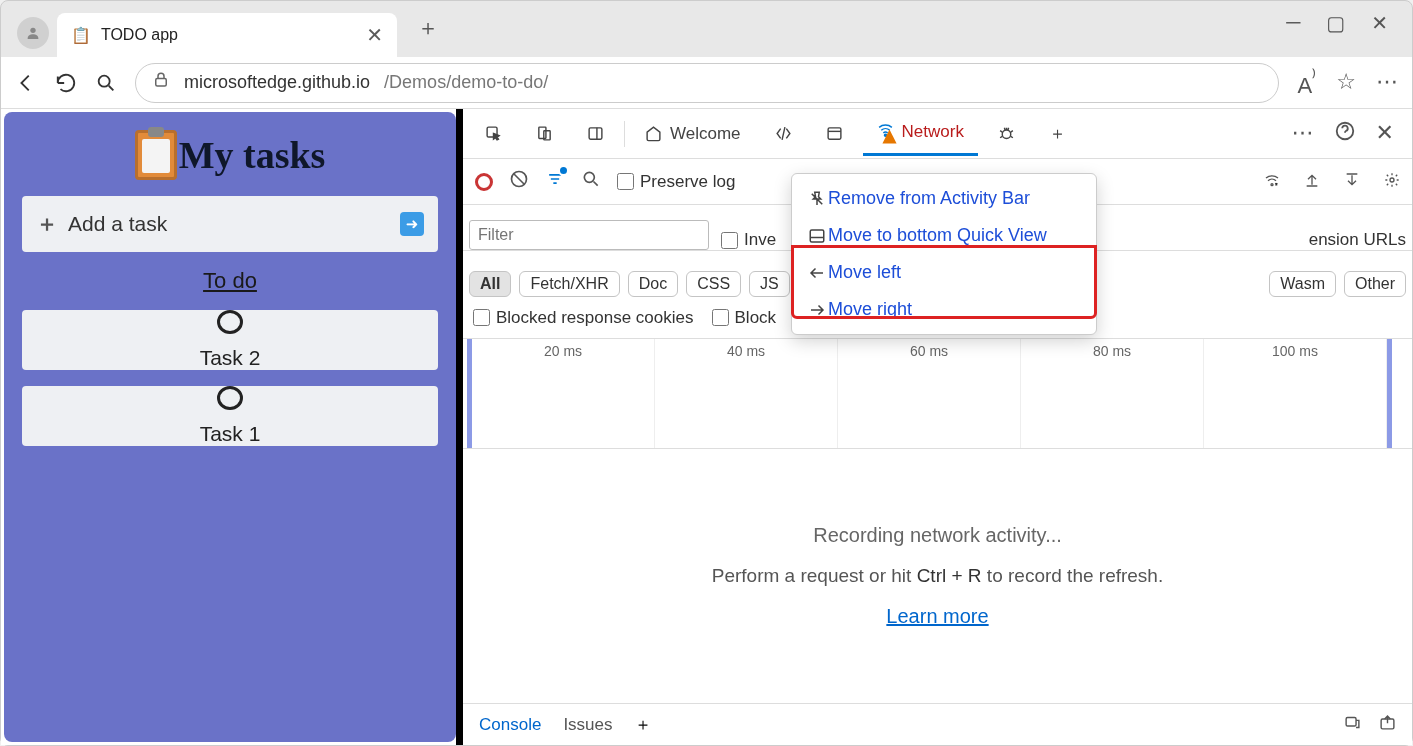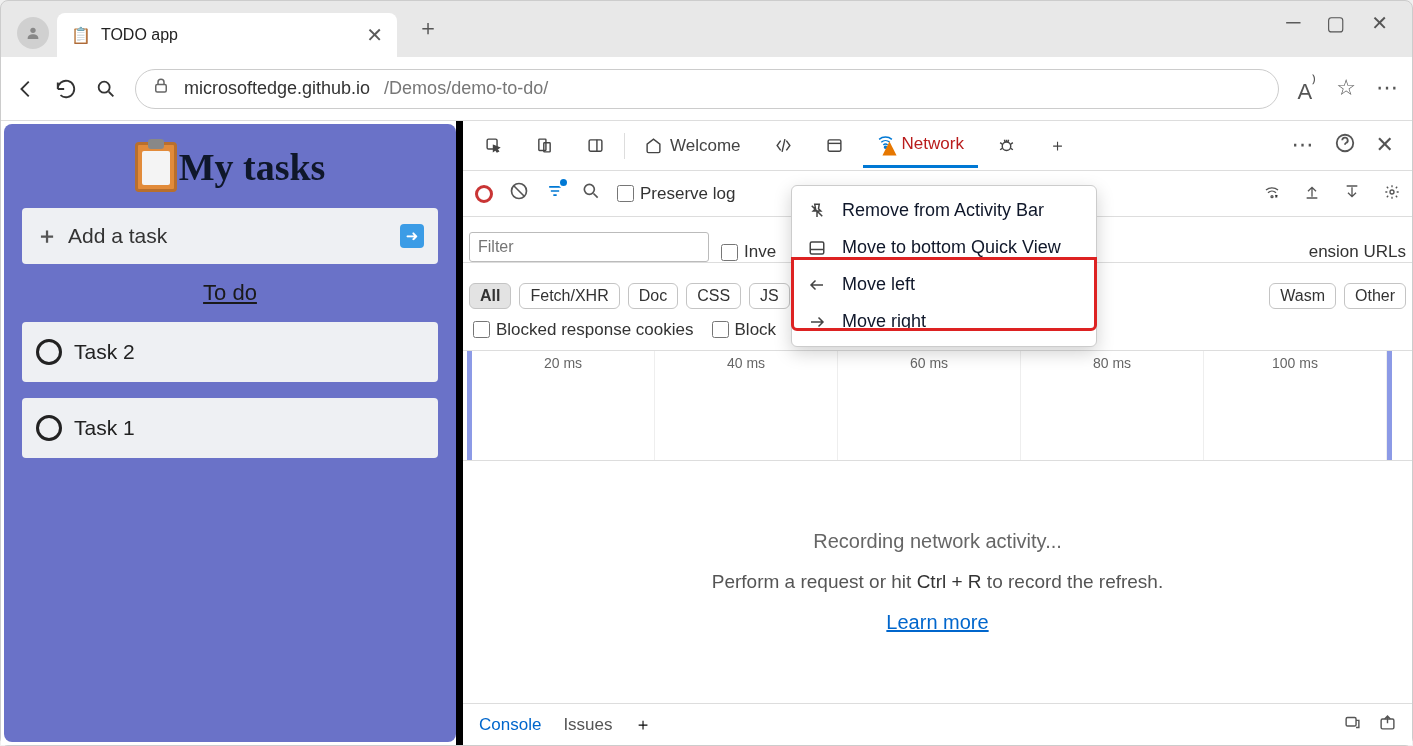--- a/index.html
+++ b/index.html
@@ -8,41 +8,41 @@
 
 .browser { width: 1413px; height: 746px; background: #e8e8e8; border: 1px solid #ccc; border-radius: 8px; display: flex; flex-direction: column; }
 .tabbar { height: 56px; display: flex; align-items: end; padding: 0 8px; }
 .profile-icon { width: 32px; height: 32px; border-radius: 50%; background: #d0d0d0; display: flex; align-items: center; justify-content: center; margin: 0 8px 8px; }
 .tab { background: #fff; border-radius: 8px 8px 0 0; height: 44px; width: 340px; display: flex; align-items: center; padding: 0 14px; gap: 10px; font-size: 16px; color: #222; position: relative; }
 .tab-close { margin-left: auto; color: #5a5a5a; cursor: pointer; }
 .new-tab { margin-left: 14px; padding: 6px; color: #555; cursor: pointer; margin-bottom: 8px; }
 .win-controls { margin-left: auto; display: flex; gap: 26px; padding: 10px 16px 16px; color: #555; align-self: flex-start; }
 .win-controls span { cursor: pointer; }
 
-.toolbar { height: 64px; background: #fff; display: flex; align-items: center; padding: 0 14px; gap: 18px; border-bottom: 1px solid #ddd; }
+.toolbar { height: 52px; background: #fff; display: flex; align-items: center; padding: 0 14px; gap: 18px; border-bottom: 1px solid #ddd; }
 .toolbar .icon-btn { color: #444; cursor: pointer; display: flex; align-items: center; }
 .url-bar { flex: 1; height: 40px; border: 1px solid #ccc; border-radius: 20px; display: flex; align-items: center; padding: 0 16px; gap: 14px; font-size: 18px; color: #333; }
 .url-host { font-weight: 400; }
 .url-path { color: #777; }
 .toolbar-right { display: flex; gap: 20px; align-items: center; color: #555; }
 
 
 .content { flex: 1; display: flex; background: #fff; }
 
 
 .app { width: 452px; background: #6a72c8; margin: 3px 0 3px 3px; border-radius: 8px; padding: 18px; display: flex; flex-direction: column; gap: 16px; }
 .app-title { display: flex; align-items: center; justify-content: center; gap: 2px; color: #0f172a; font-size: 38px; font-weight: 700; font-family: Liberation Serif, serif; }
 .clipboard-icon { width: 42px; height: 50px; background: #e28b3a; border-radius: 4px; position: relative; border: 3px solid #b86f2d; }
 .clipboard-icon::before { content: ""; position: absolute; top: -6px; left: 10px; width: 16px; height: 10px; background: #888; border-radius: 3px; }
 .clipboard-icon::after { content: ""; position: absolute; top: 6px; left: 4px; right: 4px; bottom: 4px; background: #f4f4f4; border-radius: 2px; }
 .add-task { background: #eef0f3; border-radius: 4px; height: 56px; display: flex; align-items: center; padding: 0 14px; font-size: 21px; color: #333; cursor: pointer; }
 .plus { margin-right: 10px; color: #555; font-weight: 600; font-size: 22px; }
 .go-icon { margin-left: auto; width: 24px; height: 24px; background: #3b9ce6; border-radius: 4px; display: flex; align-items: center; justify-content: center; color: #fff; font-size: 15px; }
 .section-title { text-align: center; color: #1a1a1a; font-size: 22px; text-decoration: underline; }
-.task { background: #eef0f3; border-radius: 4px; height: 60px; display: flex; align-items: center; padding: 0 14px; gap: 12px; font-size: 21px; color: #222; }
+.task { background: #eef0f3; border-radius: 4px; height: 60px; display: flex; align-items: center; padding: 0 14px; gap: 12px; font-size: 21px; color: #222; flex-direction: column; }
 .task-circle { width: 26px; height: 26px; border: 3px solid #222; border-radius: 50%; }
 
 
 .devtools { flex: 1; display: flex; flex-direction: column; border-left: 7px solid #000000; position: relative; }
 .dt-tabs { height: 50px; display: flex; align-items: center; gap: 6px; border-bottom: 1px solid #ddd; padding: 0 8px; }
 .dt-tab { display: flex; align-items: center; gap: 8px; padding: 10px 14px; color: #444; font-size: 17px; cursor: pointer; }
 .dt-tab.active { border-bottom: 3px solid #0078d4; color: #b91c1c; }
 .dt-tab .sig { color: #0078d4; }
 .dt-tab .warn { color: #e67700; }
 .dt-tabs-right { margin-left: auto; display: flex; gap: 20px; color: #555; padding-right: 10px; }
@@ -76,21 +76,21 @@
 .net-body .kbd { font-weight: 400; color: #333; }
 .learn-link { color: #0066cc; text-decoration: underline; font-size: 20px; cursor: pointer; }
 
 .drawer { height: 42px; border-top: 1px solid #ddd; display: flex; align-items: center; gap: 22px; padding: 0 16px; font-size: 17px; }
 .drawer .console-tab { color: #0066cc; cursor: pointer; }
 .drawer .issues-tab { color: #555; cursor: pointer; }
 .drawer-right { margin-left: auto; display: flex; gap: 18px; color: #555; }
 
 
 .ctx-menu { position: absolute; top: 64px; left: 328px; width: 306px; background: #fff; border: 1px solid #ccc; border-radius: 6px; box-shadow: 0 6px 18px rgba(0,0,0,0.18); padding: 6px 0; z-index: 10; }
-.ctx-item { display: flex; align-items: center; gap: 14px; padding: 8px 16px; font-size: 18px; color: #0f172a; cursor: pointer; }
+.ctx-item { display: flex; align-items: center; padding: 8px 16px; font-size: 18px; color: #1d4ed8; cursor: pointer; }
 .ctx-icon { width: 20px; color: #444; display: flex; }
 .ctx-highlight { position: absolute; top: 136px; left: 328px; width: 306px; height: 74px; border: 3px solid #d22; border-radius: 0 0 6px 6px; z-index: 11; pointer-events: none; }
 
 svg { width: 1em; height: 1em; }
 .icon18 { font-size: 20px; }
 .icon22 { font-size: 22px; }
 </style>
 </head>
 <body>
 

